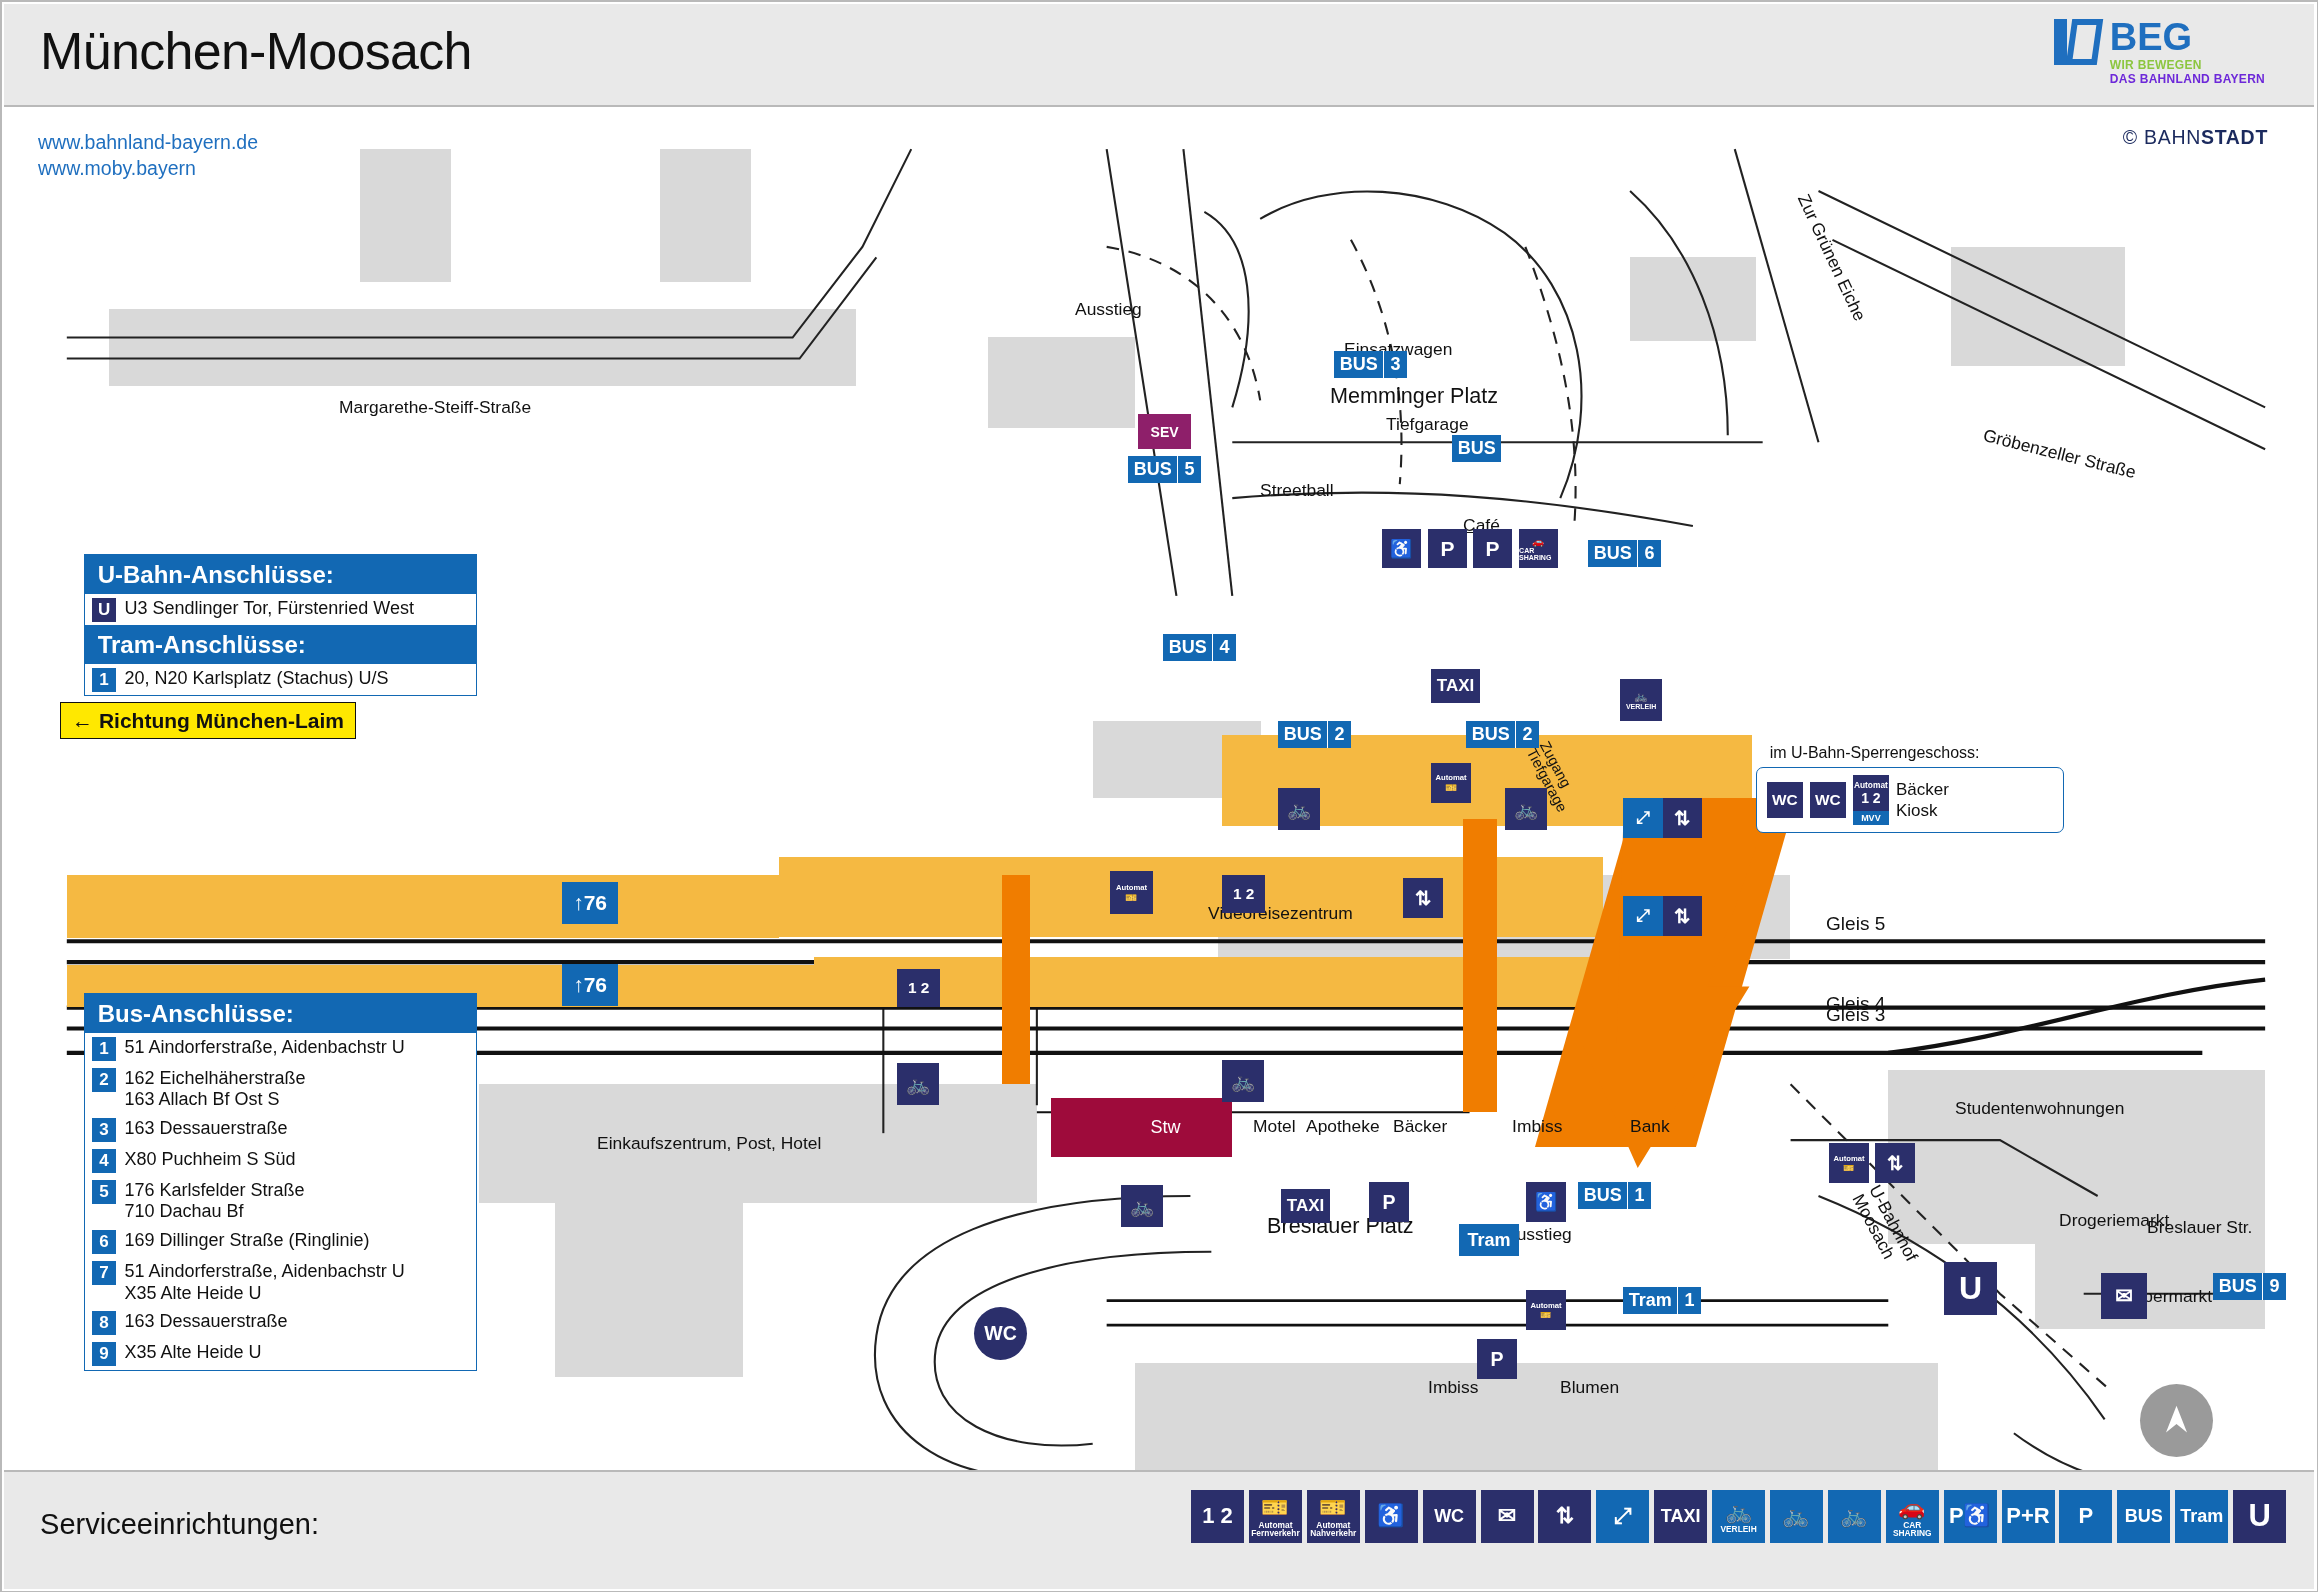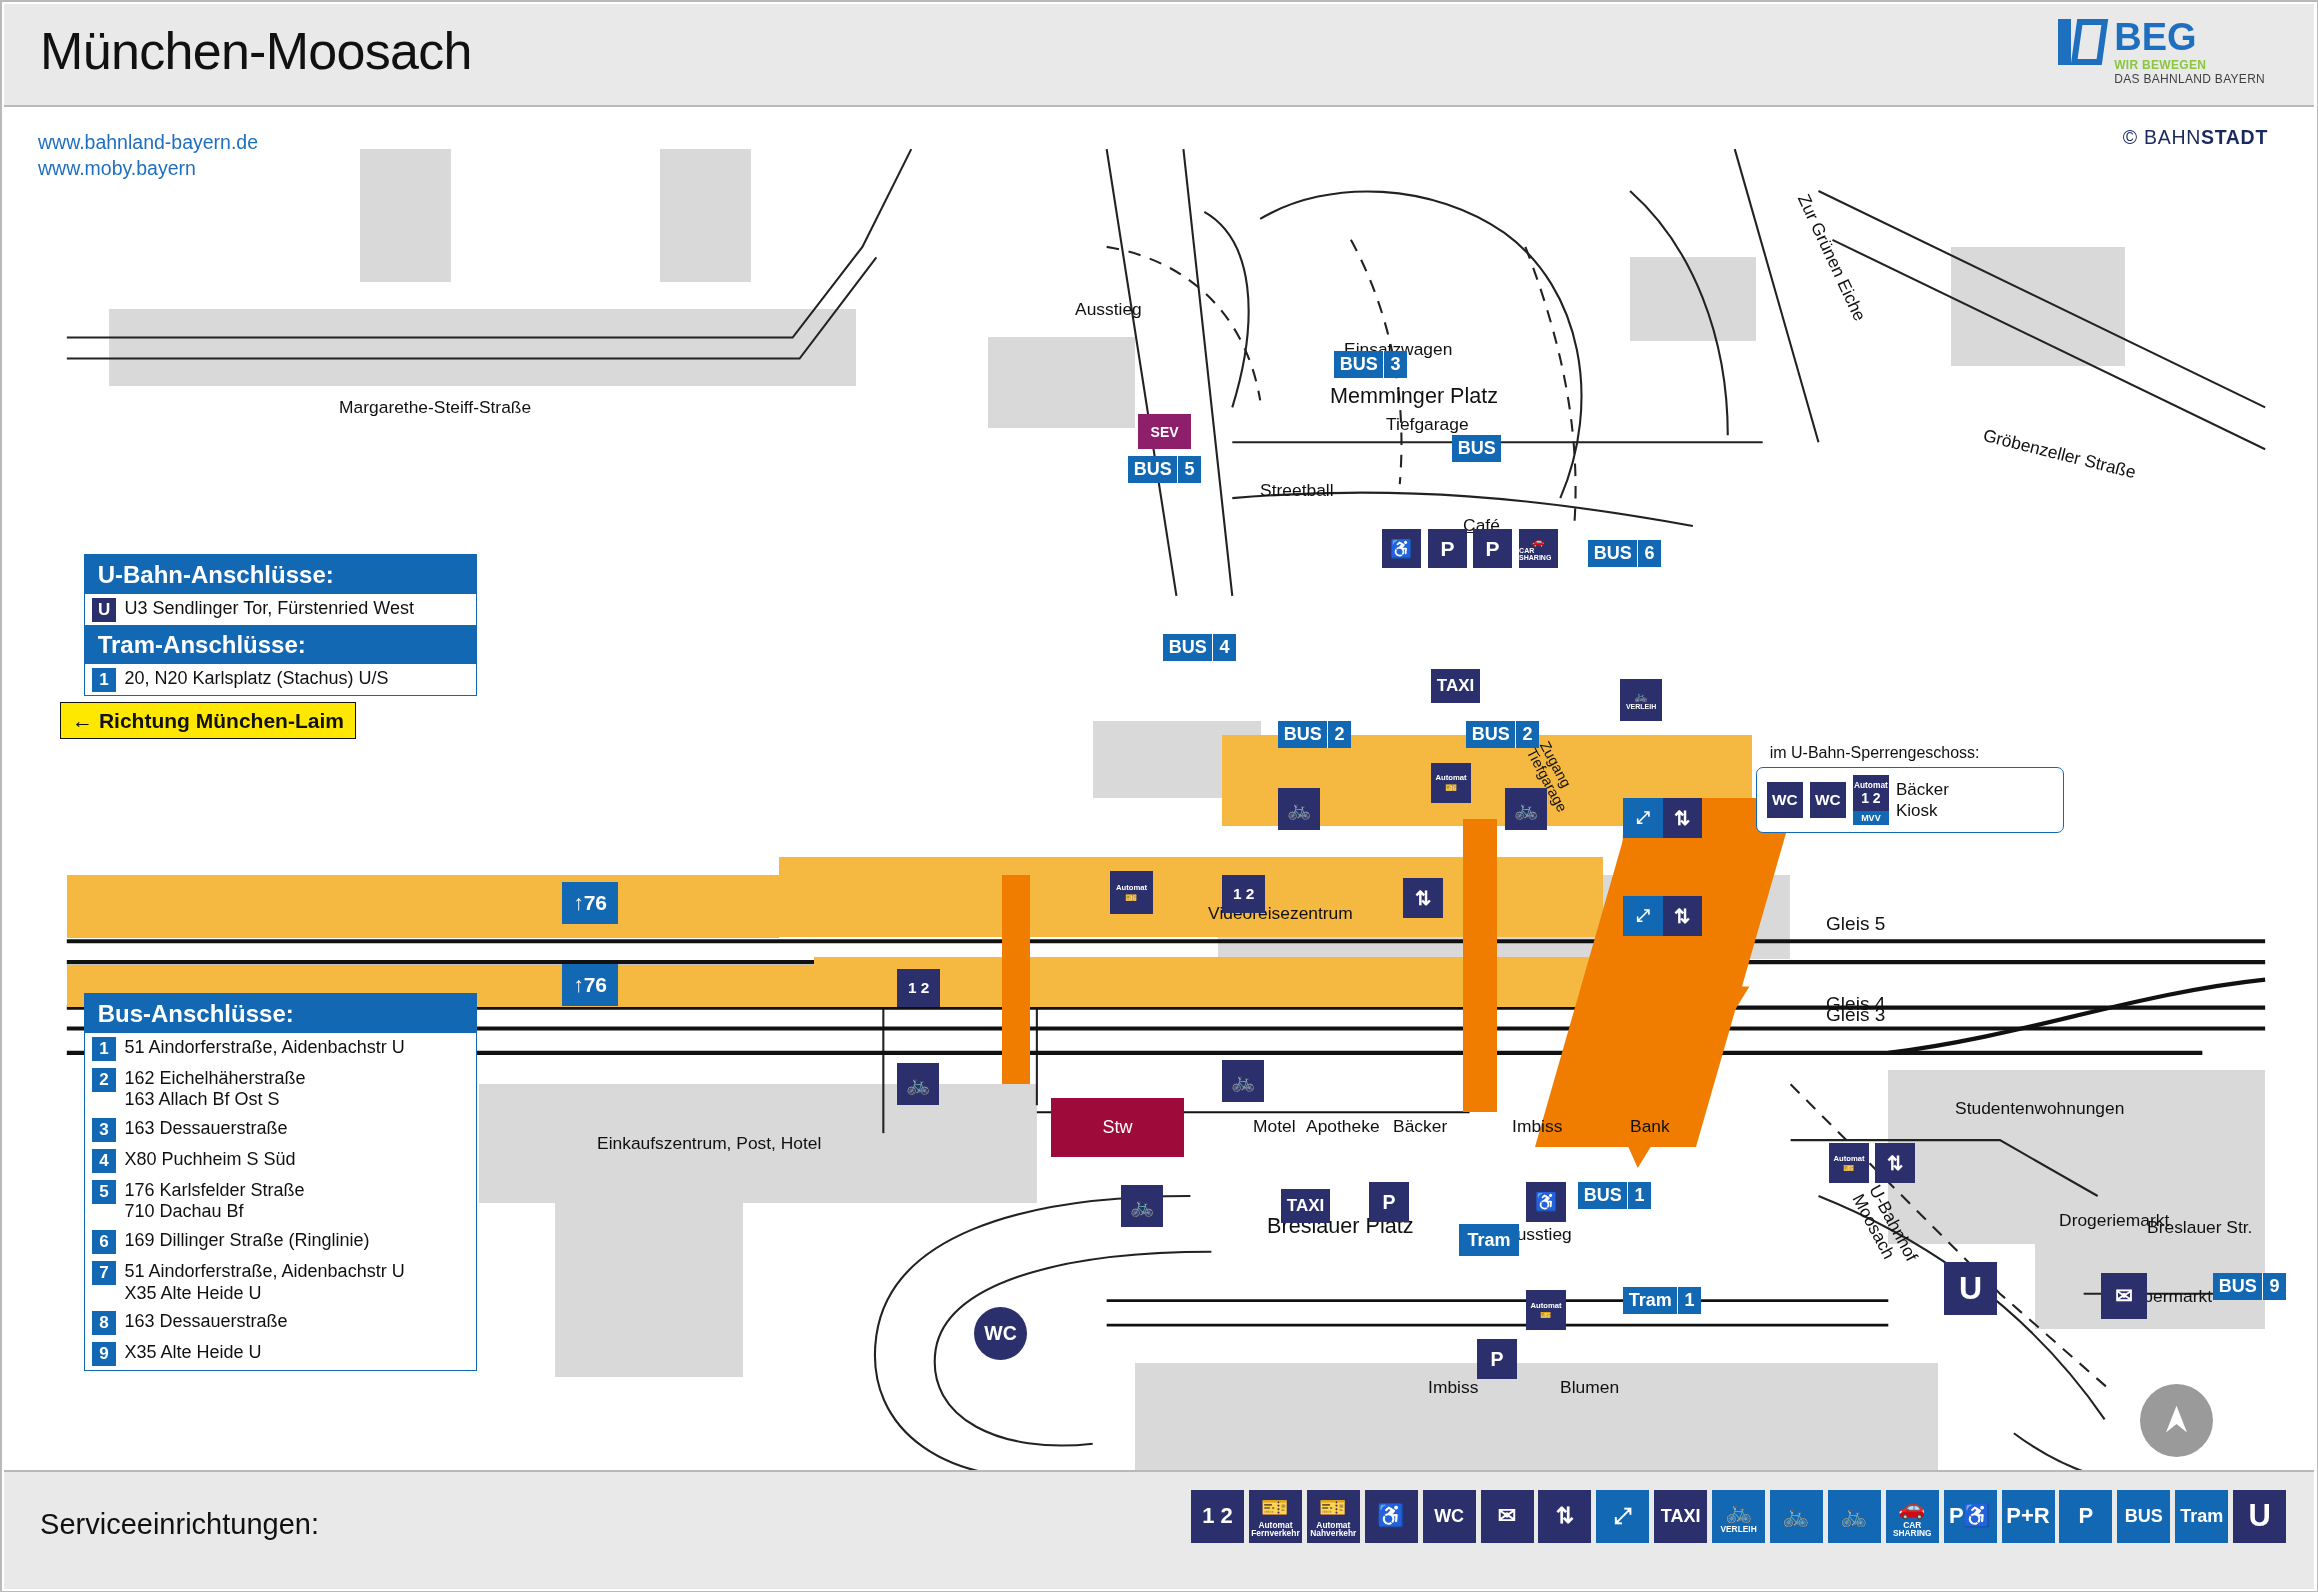--- a/index.html
+++ b/index.html
@@ -18,21 +18,21 @@
   .urls{position:absolute;left:36px;top:127px;font-size:19.5px;line-height:1.35;color:#1f6fbf;}
 
   
   .beg{position:absolute;right:49px;top:15.4px;text-align:left;}
   .beg-row{display:flex;align-items:flex-start;gap:9.8px;}
   .beg-mark{width:46px;height:46px;position:relative;}
   .beg-mark:before{content:"";position:absolute;left:0;top:0;width:12.6px;height:46px;background:#1f6fbf;}
   .beg-mark:after{content:"";position:absolute;left:15.4px;top:0;width:31px;height:46px;border:6.3px solid #1f6fbf;box-sizing:border-box;transform:skewX(-8deg);}
   .beg-word{font-size:38px;font-weight:bold;color:#1f6fbf;line-height:.95;}
   .beg-sub1{font-size:12px;font-weight:bold;color:#8cc63f;letter-spacing:0.3px;margin-top:2.8px;}
-  .beg-sub2{font-size:12px;font-weight:normal;color:#404040;letter-spacing:0.3px;}
+  .beg-sub2{font-size:12px;font-weight:bold;color:#6d28d9;letter-spacing:0.3px;}
   .bahnstadt{position:absolute;right:49px;top:124px;font-size:19.5px;color:#1b2a5e;letter-spacing:0.7px;}
   .bahnstadt b{font-weight:bold;}
 
   
   .footer{position:absolute;left:2.1px;bottom:2.1px;width:2310px;height:119px;background:#e9e9e9;border-top:2.1px solid #b9b9b9;box-sizing:border-box;}
   .footer-title{position:absolute;left:36px;top:36px;font-size:29px;color:#111;}
   .legend-strip{position:absolute;right:28px;top:18px;display:flex;align-items:flex-end;gap:4.9px;}
 
   
   .tile{background:#2b2f6b;color:#fff;display:inline-flex;align-items:center;justify-content:center;box-sizing:border-box;font-weight:bold;}
@@ -57,21 +57,21 @@
   .buslabel .bx{background:#1268b3;color:#fff;font-weight:bold;font-size:18px;padding:2.8px 5.6px;display:flex;align-items:center;}
   .buslabel .nx{background:#1268b3;color:#fff;font-weight:bold;font-size:18px;padding:2.8px 6.3px;display:flex;align-items:center;border-left:1.4px solid #fff;}
 
   .maptext{position:absolute;font-size:17.4px;color:#111;white-space:nowrap;}
   .maptext.sm{font-size:14.7px;}
   .maptext.rot{transform-origin:left top;}
 
   .bldg{position:absolute;background:#d9d9d9;}
   .platform{position:absolute;background:#f5b942;}
   .orangeway{position:absolute;background:#f07d00;}
-  .stw{position:absolute;background:#9e0b3b;color:#fff;display:flex;align-items:center;justify-content:center;font-size:18px;}
+  .stw{position:absolute;background:#9e0b3b;color:#fff;display:flex;align-items:center;justify-content:center;font-size:18px;padding-left:48px;}
 
   .callout{position:absolute;background:#fff;border:1.4px solid #1268b3;border-radius:7px;padding:7px 9.8px;display:flex;align-items:center;gap:7px;}
   .callout .ttl{position:absolute;left:9.8px;top:-24px;font-size:16px;color:#111;background:#fff;padding:0 2.8px;white-space:nowrap;}
 
   .gleis{position:absolute;font-size:19px;color:#111;}
   .compass{position:absolute;width:73px;height:73px;border-radius:50%;background:#9a9a9a;display:flex;align-items:center;justify-content:center;}
   .survey{position:absolute;font-size:16px;color:#111;text-align:center;line-height:1.35;}
 </style>
 </head>
 <body>

